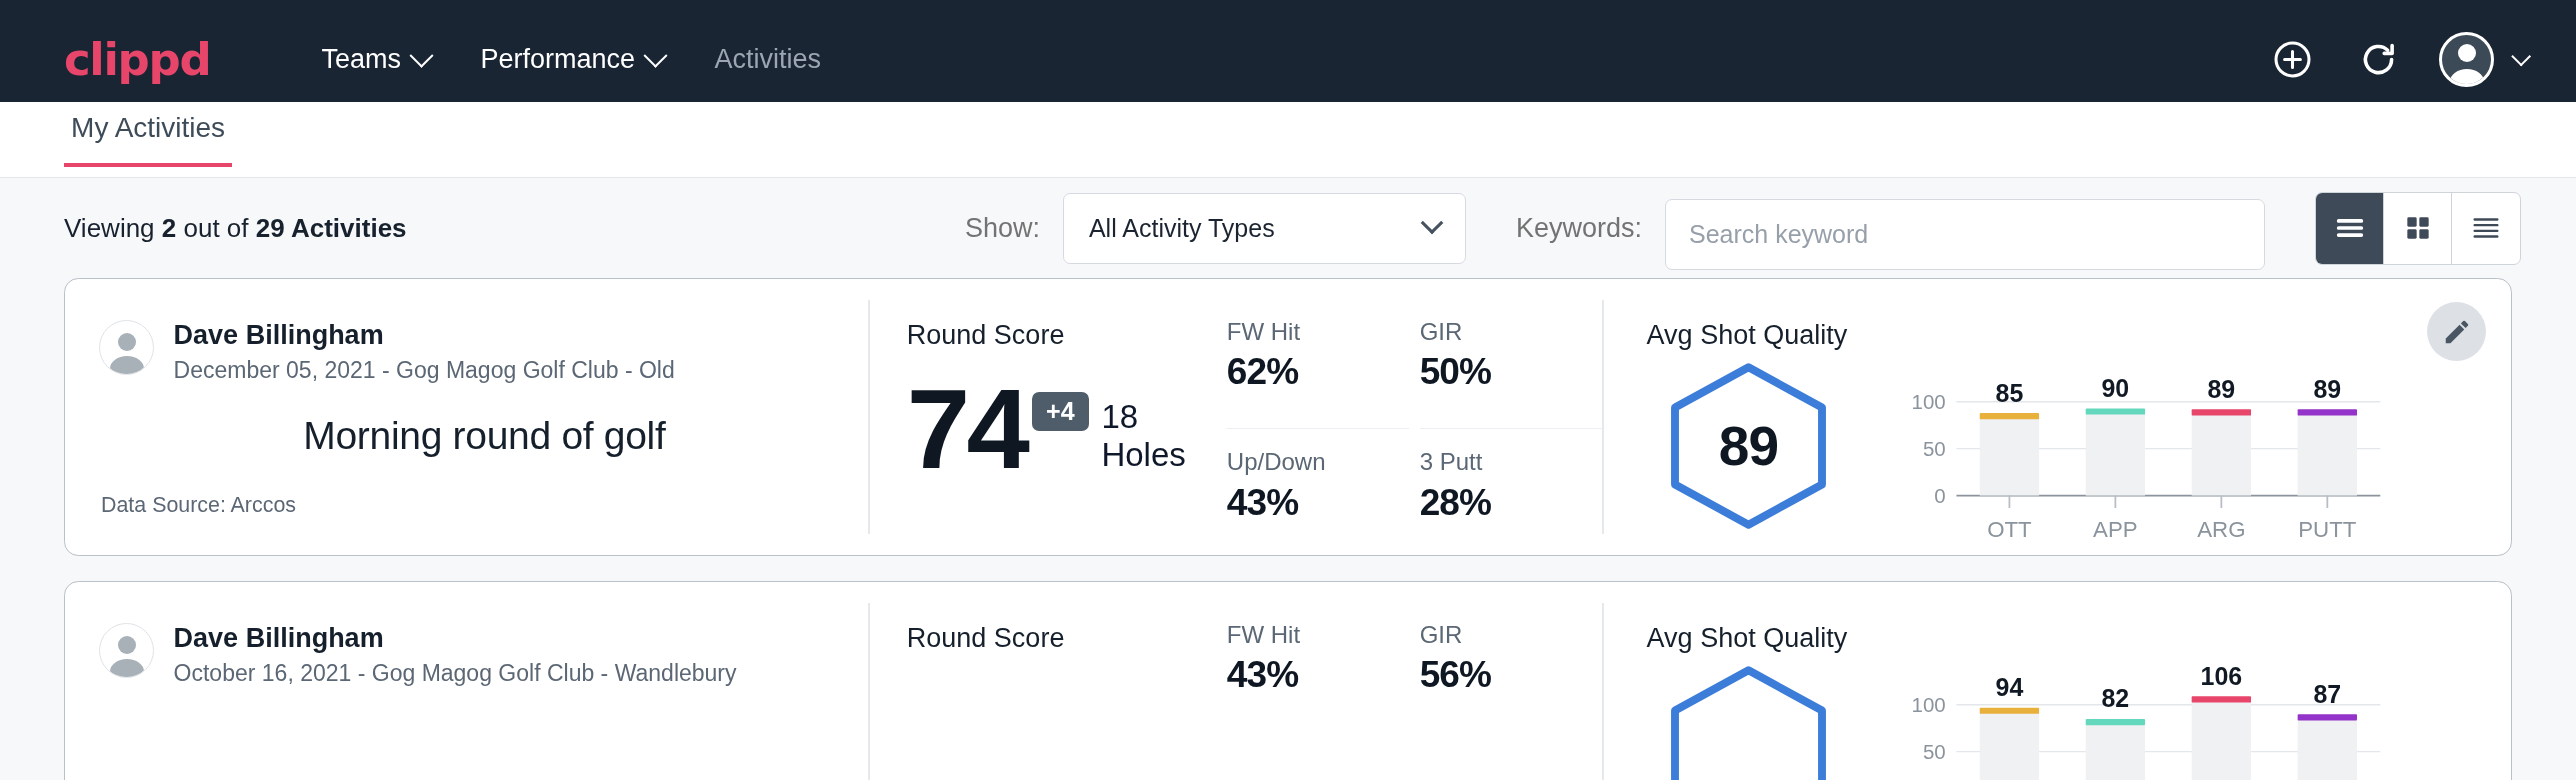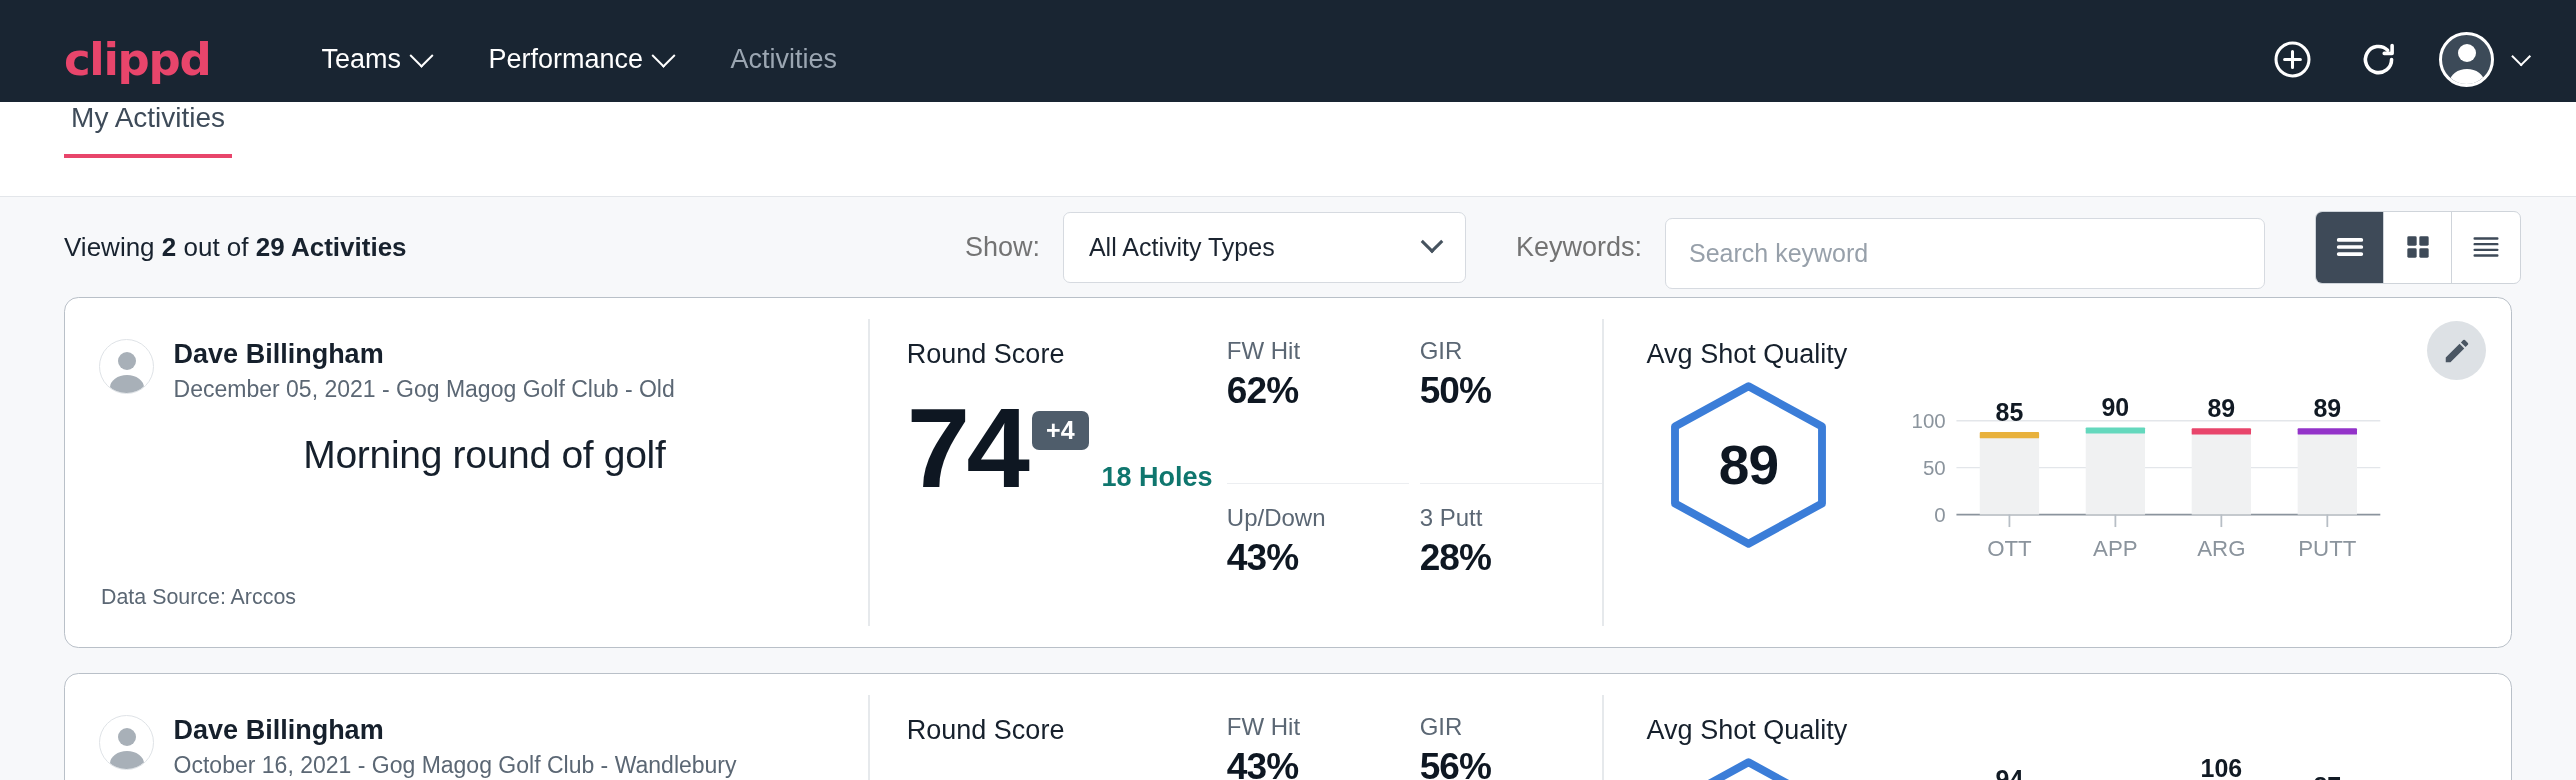--- a/index.html
+++ b/index.html
@@ -21,21 +21,21 @@
   }
   .logo {
     font-size: 45px;
     font-weight: 700;
     color: #e8456b;
     letter-spacing: -1.3px;
     margin-right: 86px;
     line-height: 1;
     font-family: "DejaVu Sans", sans-serif;
   }
-  .navitems { display: flex; align-items: center; gap: 8px; }
+  .navitems { display: flex; align-items: center; gap: 0; }
   .navitem {
     display: flex; align-items: center; gap: 12.5px;
     color: #ffffff;
     font-size: 27px;
     padding: 0 25px;
     cursor: pointer;
     white-space: nowrap;
   }
   .navitem.muted { color: #9ba6b2; }
   .chev {
@@ -67,24 +67,24 @@
   .chev-sm {
     width: 14.3px; height: 14.3px;
     border-right: 2.7px solid #ffffff;
     border-bottom: 2.7px solid #ffffff;
     transform: rotate(45deg) translate(-1.8px,-1.8px);
   }
 
   
   .tabstrip {
     background: #ffffff;
-    height: 95px;
+    height: 76px;
     padding: 0 64px;
     display: flex;
-    align-items: flex-start;
+    align-items: center;
     border-bottom: 0.9px solid #e3e6ea;
   }
   .tab {
     font-size: 28px;
     color: #3e4b59;
     padding: 0 7.1px 19.6px 7.1px;
     border-bottom: 4.5px solid transparent;
     cursor: pointer;
   }
   .tab.active { border-bottom-color: #e8456b; }
@@ -150,21 +150,21 @@
   }
   .vt:last-child { border-right: none; }
   .vt.active { background: #3e4a58; }
 
   
   .cards { padding: 0 64px; }
   .card {
     background: #ffffff;
     border: 1.8px solid #b9c0c8;
     border-radius: 14.3px;
-    height: 351px;
+    height: 278px;
     display: flex;
     align-items: stretch;
     position: relative;
     margin-bottom: 25px;
   }
   .col-info {
     width: 803px;
     padding: 41px 0 0 34px;
     position: relative;
   }
@@ -200,21 +200,21 @@
   }
   .badge {
     background: #4f5d6b; color: #ffffff;
     font-size: 25px; font-weight: 700;
     border-radius: 7.1px;
     padding: 5.4px 14.3px;
     margin: 0 0 52px 5.4px;
     align-self: flex-start;
     margin-top: 37px;
   }
-  .holes { font-size: 27px; color: #0f766e; margin: 0 0 9px 12.5px; font-weight: bold; }
+  .holes { font-size: 33px; color: #0f172a; margin: 0 0 9px 12.5px; }
 
   .col-stats { width: 375px; padding: 39px 0 0 0; display: grid; grid-template-columns: 1fr 1fr; column-gap: 10.7px; }
   .stat { padding-right: 37px; }
   .stat-k { font-size: 24px; color: #5b6774; }
   .stat-v { font-size: 37px; font-weight: 700; color: #0e1722; margin-top: 5.4px; letter-spacing: -0.9px; }
   .stat.b { border-top: 1.8px solid #eceef1; margin-top: 3px; padding-top: 19.6px; }
 
   .col-quality { flex: 1; padding: 41px 0 0 43px; display: flex; flex-direction: column; }
   .q-body { display: flex; align-items: flex-start; margin-top: 10.7px; }
   .hexwrap { position: relative; width: 175px; height: 168px; margin-left: 14.3px; flex: 0 0 auto; }

